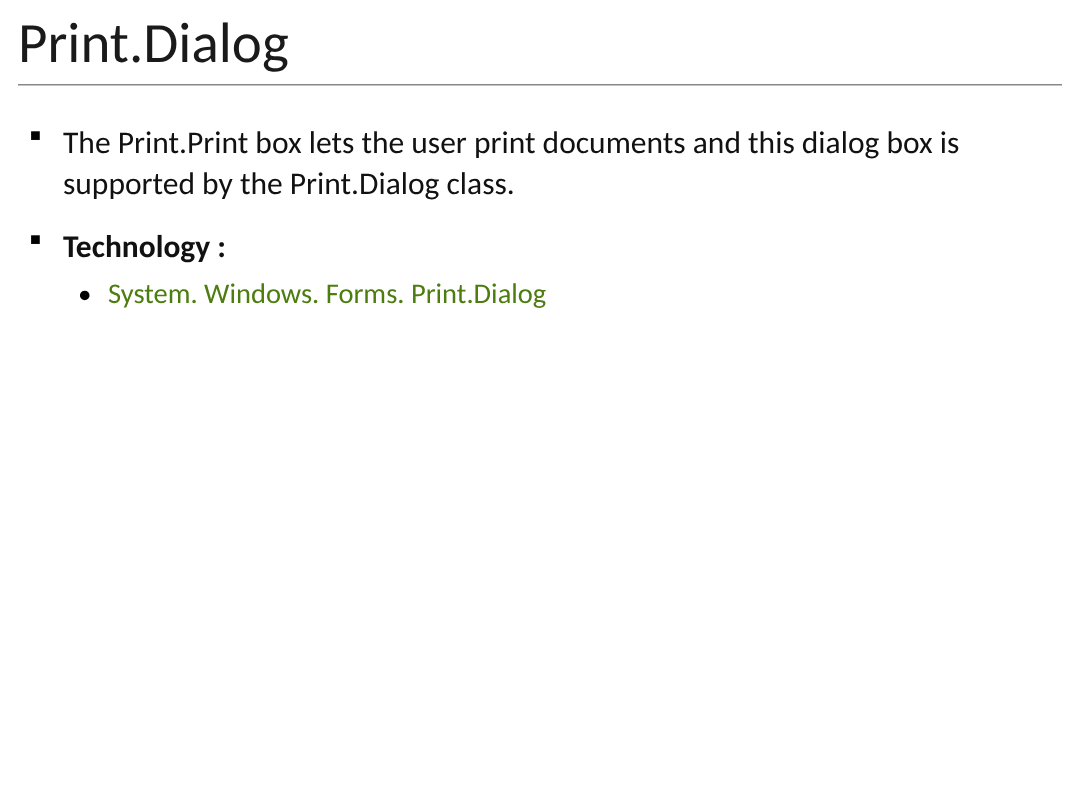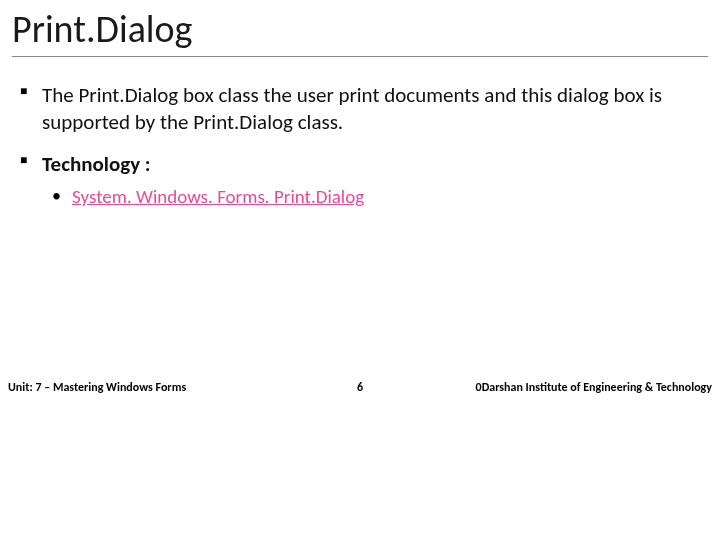--- a/index.html
+++ b/index.html
@@ -63,23 +63,22 @@
   ul.level2 {
     list-style: none;
     margin: 6px 0 0 0;
     padding: 0;
   }
   ul.level2 > li {
     position: relative;
     padding-left: 30px;
     font-size: 19px;
     line-height: 1.35;
-    color: #ec4899;
+    color: #4d7c0f;
     margin-top: 6px;
-    text-decoration: underline;
   }
   ul.level2 > li::before {
     content: "•";
     position: absolute;
     left: 10px;
     top: 0;
     font-size: 18px;
     color: #000;
   }
   .footer {
@@ -113,32 +112,27 @@
 </head>
 <body>
 
 <div class="slide">
 
   <div class="title">Print.Dialog</div>
 
   <div class="body">
     <ul class="level1">
       <li>
-        <span>The Print.Dialog box class the user print documents and this dialog box is supported by the Print.Dialog class.</span>
+        <span>The Print.Print box lets the user print documents and this dialog box is supported by the Print.Dialog class.</span>
       </li>
       <li>
         <span class="bold">Technology :</span>
         <ul class="level2">
           <li>
             <span>System. Windows. Forms. Print.Dialog</span>
           </li>
         </ul>
       </li>
     </ul>
   </div>
 
-  <div class="footer">
-    <div class="footer-left">Unit: 7 – Mastering Windows Forms</div>
-    <div class="footer-center">6</div>
-    <div class="footer-right">0Darshan Institute of Engineering &amp; Technology</div>
-  </div>
 
 </div>
 
 </body></html>

